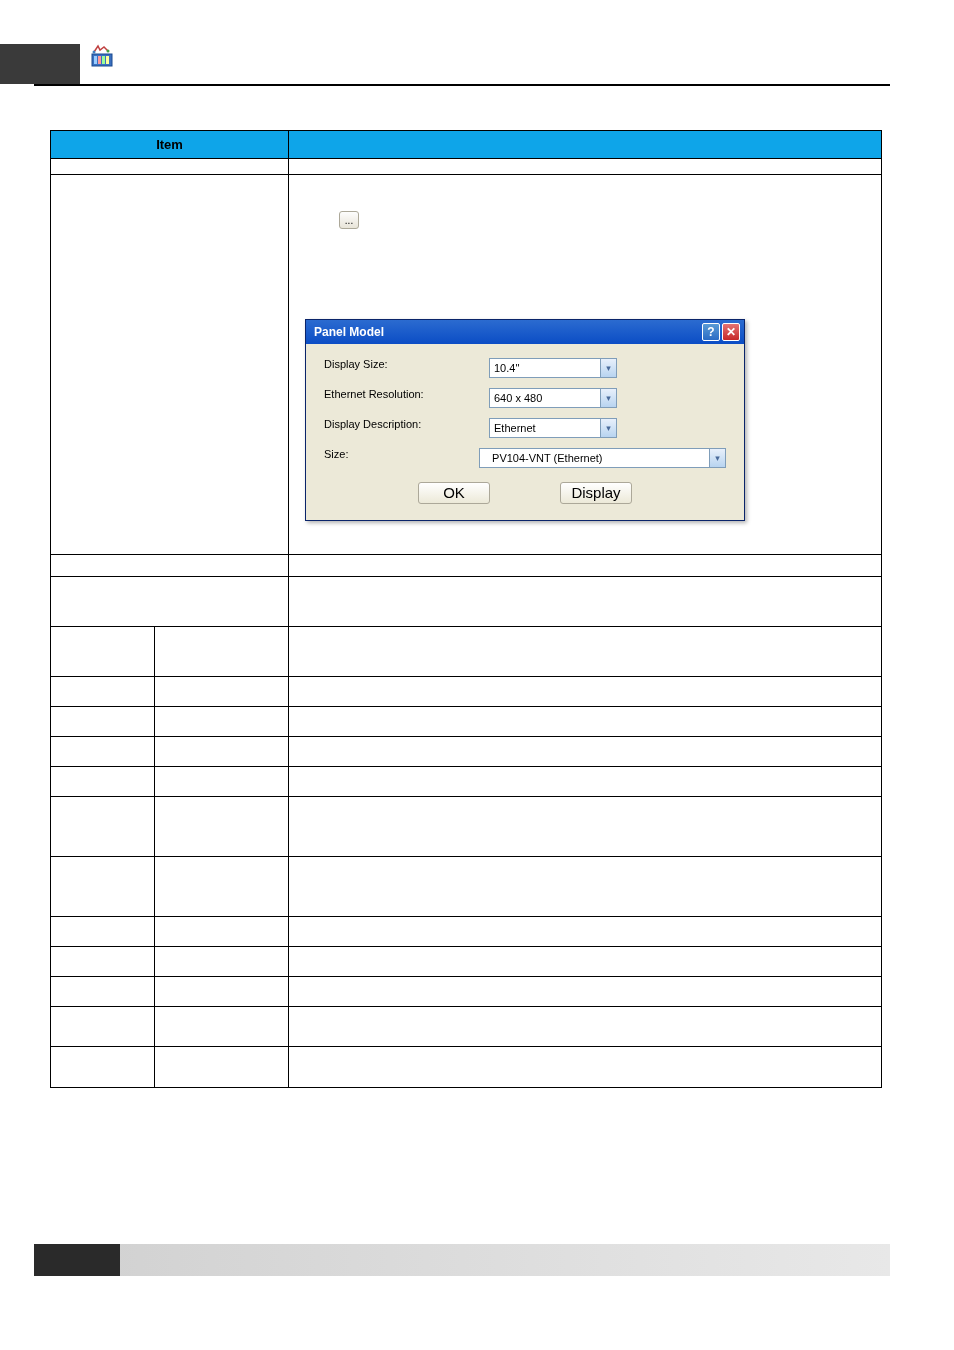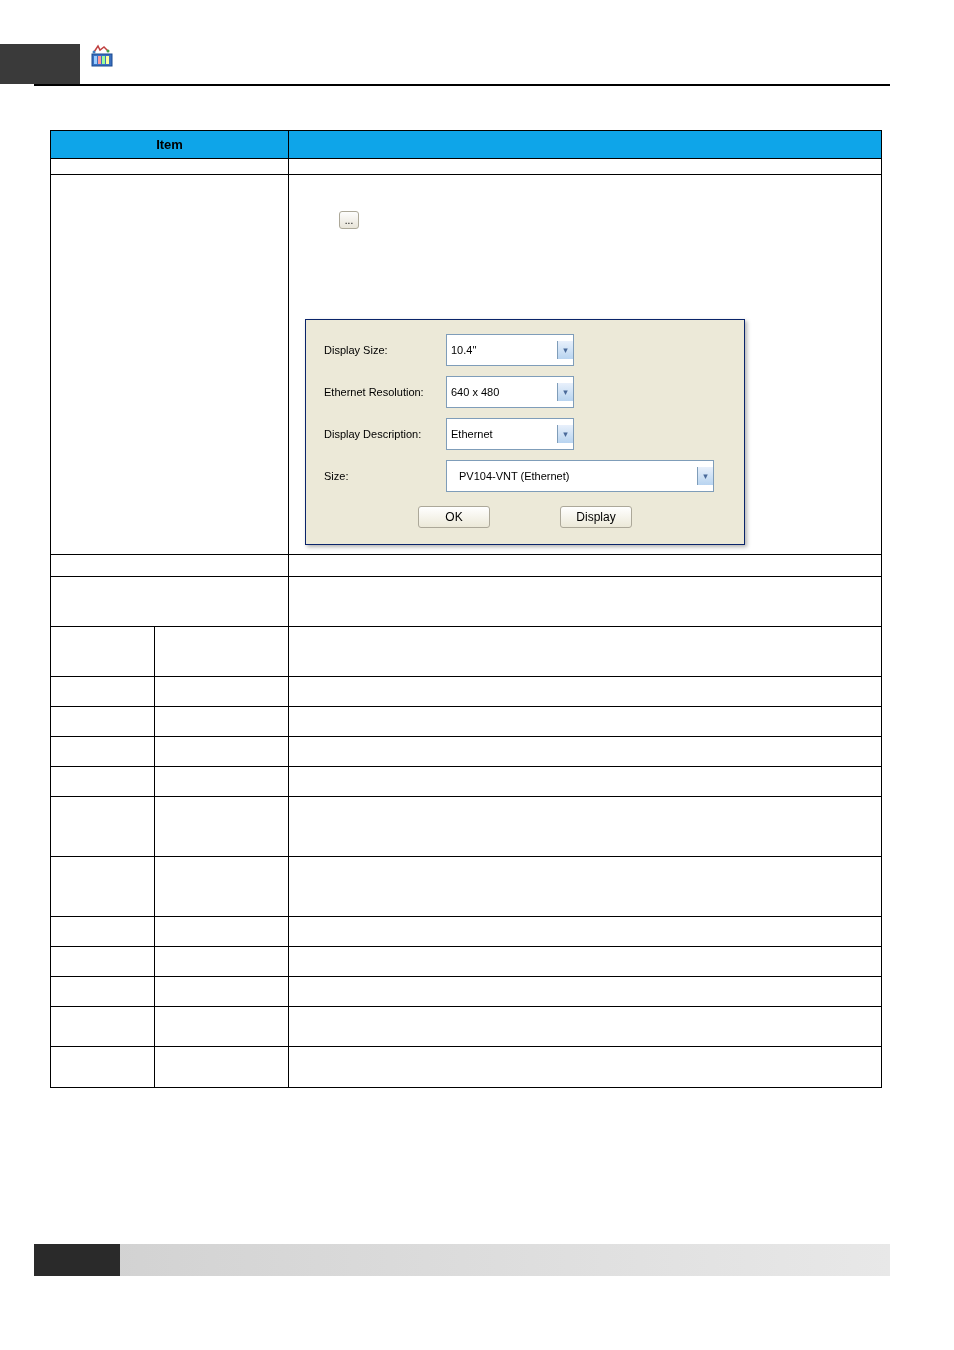--- a/index.html
+++ b/index.html
@@ -126,34 +126,35 @@
     color: #fff;
   }
   .help-btn { background: linear-gradient(to bottom,#5b9bd5,#2a6bc5); }
   .close-btn { background: linear-gradient(to bottom,#e57373,#c62828); }
 
   .dialog-body {
     padding: 14px 18px 16px 18px;
   }
   .form-row {
     display: flex;
-    align-items: center;
+    align-items: flex-start;
     margin-bottom: 10px;
+    gap: 43px;
   }
   .form-label {
     width: 122px;
     font-size: 11px;
     color: #000;
   }
   .combo {
     display: flex;
     align-items: center;
     border: 1px solid #7f9db9;
     background: #fff;
-    height: 32px;
+    height: 20px;
   }
   .combo-text {
     flex: 1;
     padding: 0 4px;
     font-size: 11px;
   }
   .combo-arrow {
     width: 16px;
     height: 18px;
     background: linear-gradient(to bottom,#e8f0fb,#b8d4f0);
@@ -172,21 +173,21 @@
     justify-content: center;
     gap: 70px;
     margin-top: 14px;
   }
   .win-btn {
     width: 72px;
     height: 22px;
     background: linear-gradient(to bottom,#ffffff,#ece9d8);
     border: 1px solid #aca899;
     border-radius: 3px;
-    font-size: 12px;
+    font-size: 15px;
     text-align: center;
     line-height: 20px;
   }
 
   .small-icon-btn {
     width: 20px;
     height: 18px;
     background: linear-gradient(to bottom,#fdfdfd,#e8e4d8);
     border: 1px solid #aca899;
     border-radius: 3px;
@@ -247,20 +248,31 @@
 
     <div class="row row-tall">
       <div class="cell-item"></div>
       <div class="cell-desc">
 
         <div class="small-icon-btn">
           <span>...</span>
         </div>
 
         <div class="dialog">
+          <div class="dialog-titlebar">
+            <div class="dialog-title">Panel Model</div>
+            <div class="dialog-btns">
+              <div class="dialog-btn help-btn">
+                <span>?</span>
+              </div>
+              <div class="dialog-btn close-btn">
+                <span>✕</span>
+              </div>
+            </div>
+          </div>
           <div class="dialog-body">
 
             <div class="form-row">
               <div class="form-label">Display Size:</div>
               <div class="combo combo-sm">
                 <div class="combo-text">10.4''</div>
                 <div class="combo-arrow">
                     <span>▾</span>
                   </div>
               </div>

